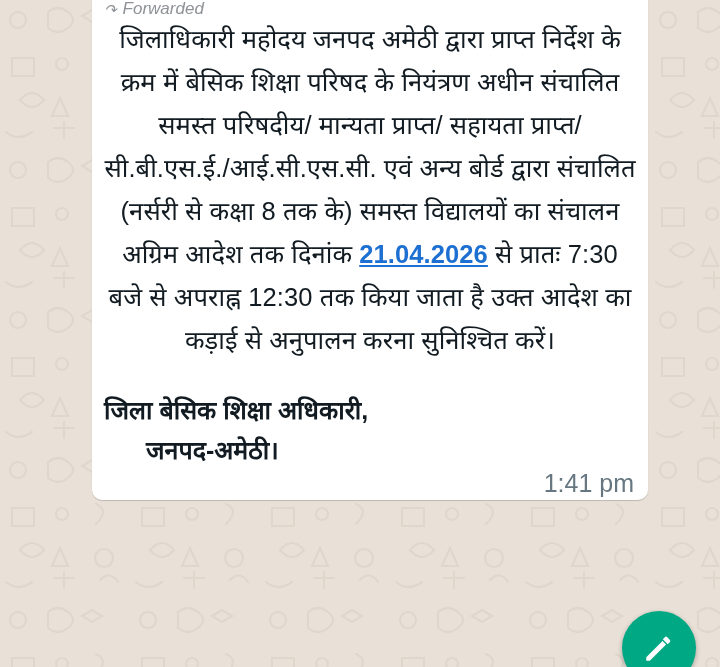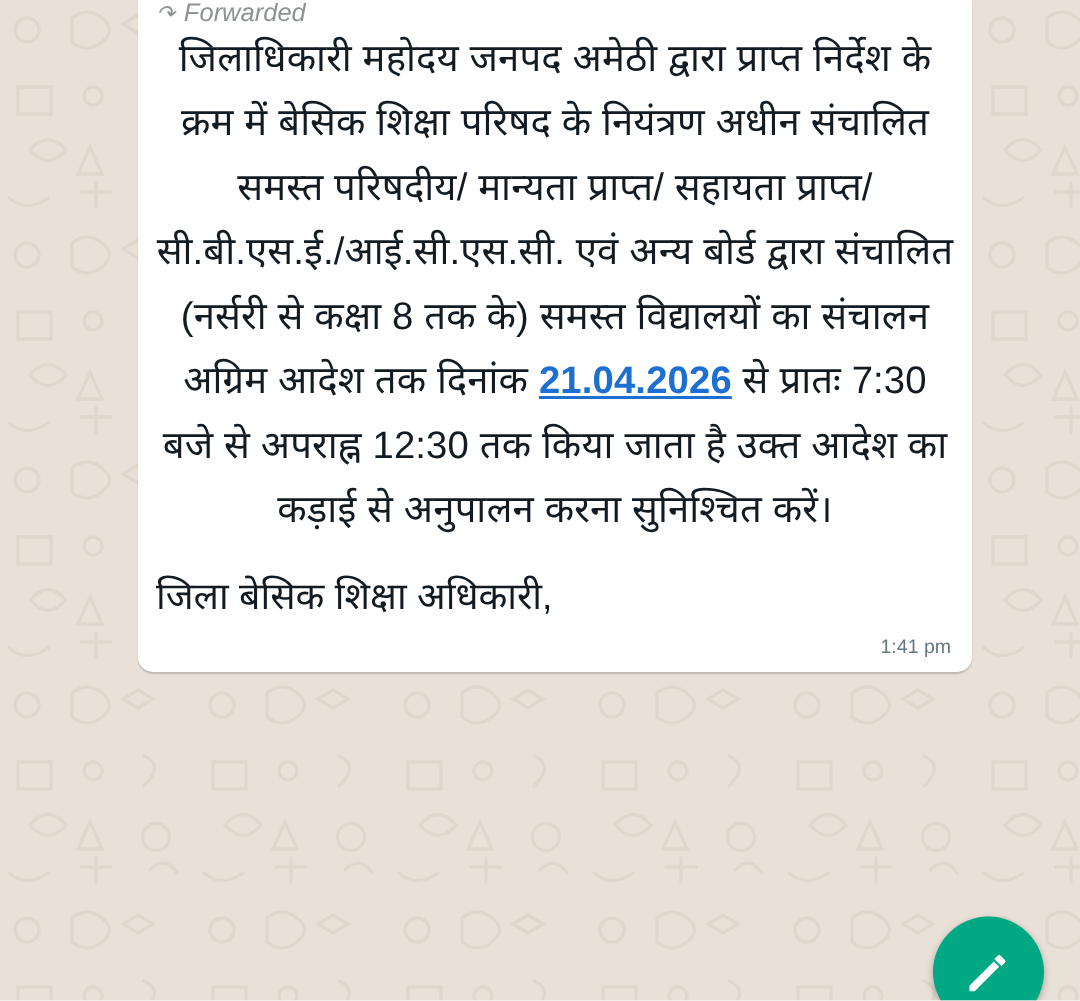--- a/index.html
+++ b/index.html
@@ -65,40 +65,40 @@
     letter-spacing: 0.1px;
     word-break: normal;
     text-align: center;
   }
   .msg-body .date-link {
     color: #1d6fd1;
     text-decoration: underline;
     font-weight: 700;
   }
   .signature {
-    margin-top: 16px;
+    margin-top: 28px;
     font-size: 25px;
-    font-weight: 400;
+    font-weight: 700;
     line-height: 40px;
     color: #111b21;
   }
   .signature .line2 {
     display: block;
     padding-left: 42px;
   }
   .meta-row {
     display: flex;
     justify-content: flex-end;
     align-items: center;
     margin-top: 2px;
     padding-right: 2px;
   }
   .timestamp {
     color: #667781;
-    font-size: 13px;
+    font-size: 25px;
     line-height: 22px;
   }
 
   
   .fab {
     position: absolute;
     right: 24px;
     bottom: -18px;
     width: 74px;
     height: 74px;
@@ -156,20 +156,21 @@
       <span class="forward-icon">↷</span>
       <span>Forwarded</span>
     </div>
 
     <div class="msg-body">
       <span>जिलाधिकारी महोदय जनपद अमेठी द्वारा प्राप्त निर्देश के क्रम में बेसिक शिक्षा परिषद के नियंत्रण अधीन संचालित समस्त परिषदीय/ मान्यता प्राप्त/ सहायता प्राप्त/ सी.बी.एस.ई./आई.सी.एस.सी. एवं अन्य बोर्ड द्वारा संचालित (नर्सरी से कक्षा 8 तक के) समस्त विद्यालयों का संचालन अग्रिम आदेश तक दिनांक </span><a class="date-link" href="#">21.04.2026</a><span> से प्रातः 7:30 बजे से अपराह्न 12:30 तक किया जाता है उक्त आदेश का कड़ाई से अनुपालन करना सुनिश्चित करें।</span>
     </div>
 
     <div class="signature">
       <span>जिला बेसिक शिक्षा अधिकारी,</span>
+      <span class="line2">जनपद-अमेठी।</span>
     </div>
 
     <div class="meta-row">
       <span class="timestamp">1:41 pm</span>
     </div>
 
   </div>
 
   <div class="fab">
     <svg width="34" height="34" viewBox="0 0 24 24" aria-hidden="true">

